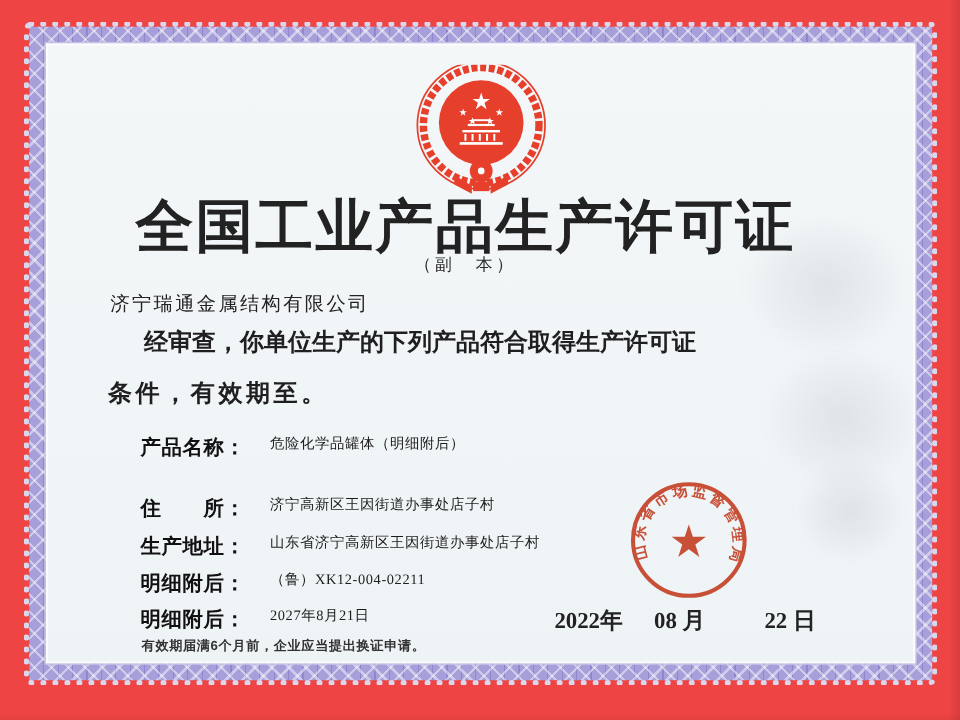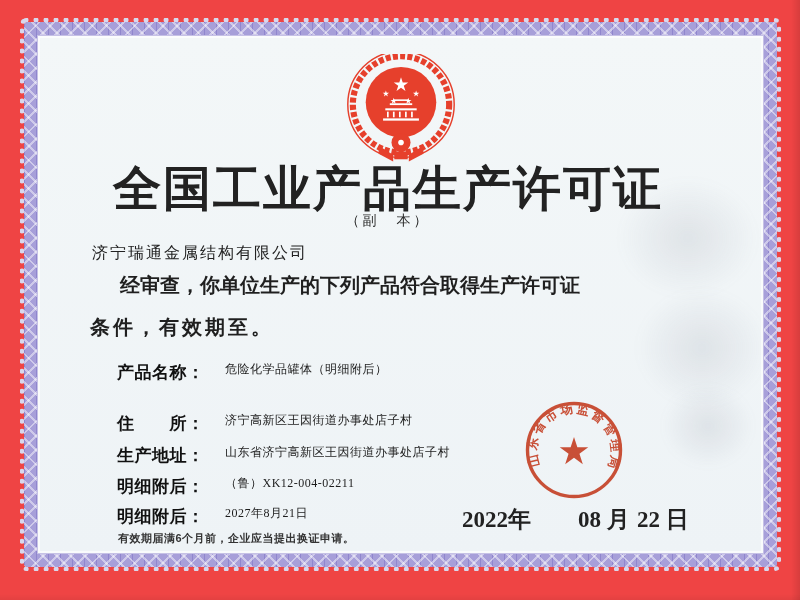--- a/index.html
+++ b/index.html
@@ -66,22 +66,22 @@
     position:absolute;left:0;top:0;white-space:nowrap;
     font-family:Liberation Mono, monospace;
     font-weight:bold;font-size:17px;color:#111;letter-spacing:0.5px;
   }
   .row .value{
     position:absolute;left:108px;top:0;white-space:nowrap;
     font-size:12px;color:#1c1c1c;letter-spacing:0.5px;
   }
   .r0{top:361px;} .r1{top:412px;} .r2{top:444px;} .r3{top:475px;} .r4{top:505px;}
 
-  .date-part{position:absolute;top:504px;font-size:23px;font-weight:bold;color:#222;white-space:nowrap;}
-  .d-year{left:462px;} .d-month{left:578px;} .d-day{left:637px;}
+  .date-part{position:absolute;top:504px;font-size:19px;font-weight:bold;color:#222;white-space:nowrap;}
+  .d-year{left:462px;} .d-month{left:545px;} .d-day{left:637px;}
 
   .note{
     position:absolute;left:118px;top:531px;
     font-family:"Liberation Sans","DejaVu Sans",sans-serif;
     font-weight:bold;font-size:11px;color:#333;letter-spacing:0.5px;
   }
 
   
   .seal{position:absolute;left:524px;top:400px;width:100px;height:100px;
     mix-blend-mode:multiply;opacity:.95;}

